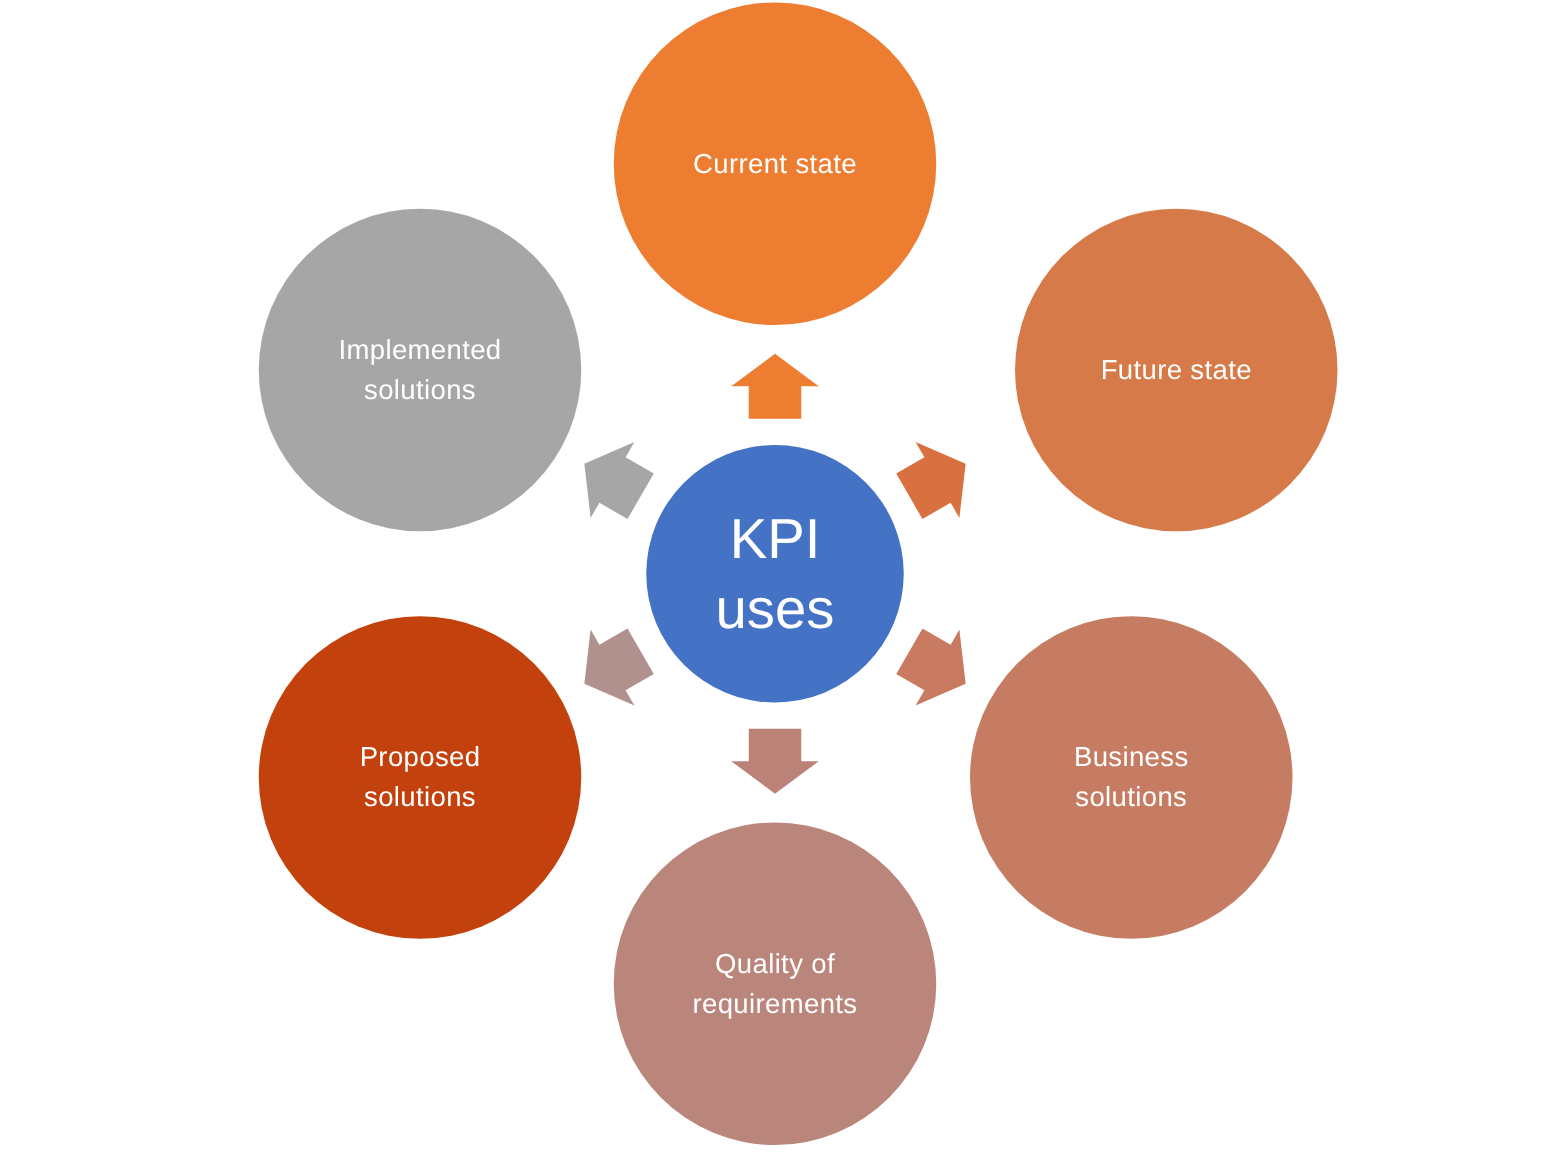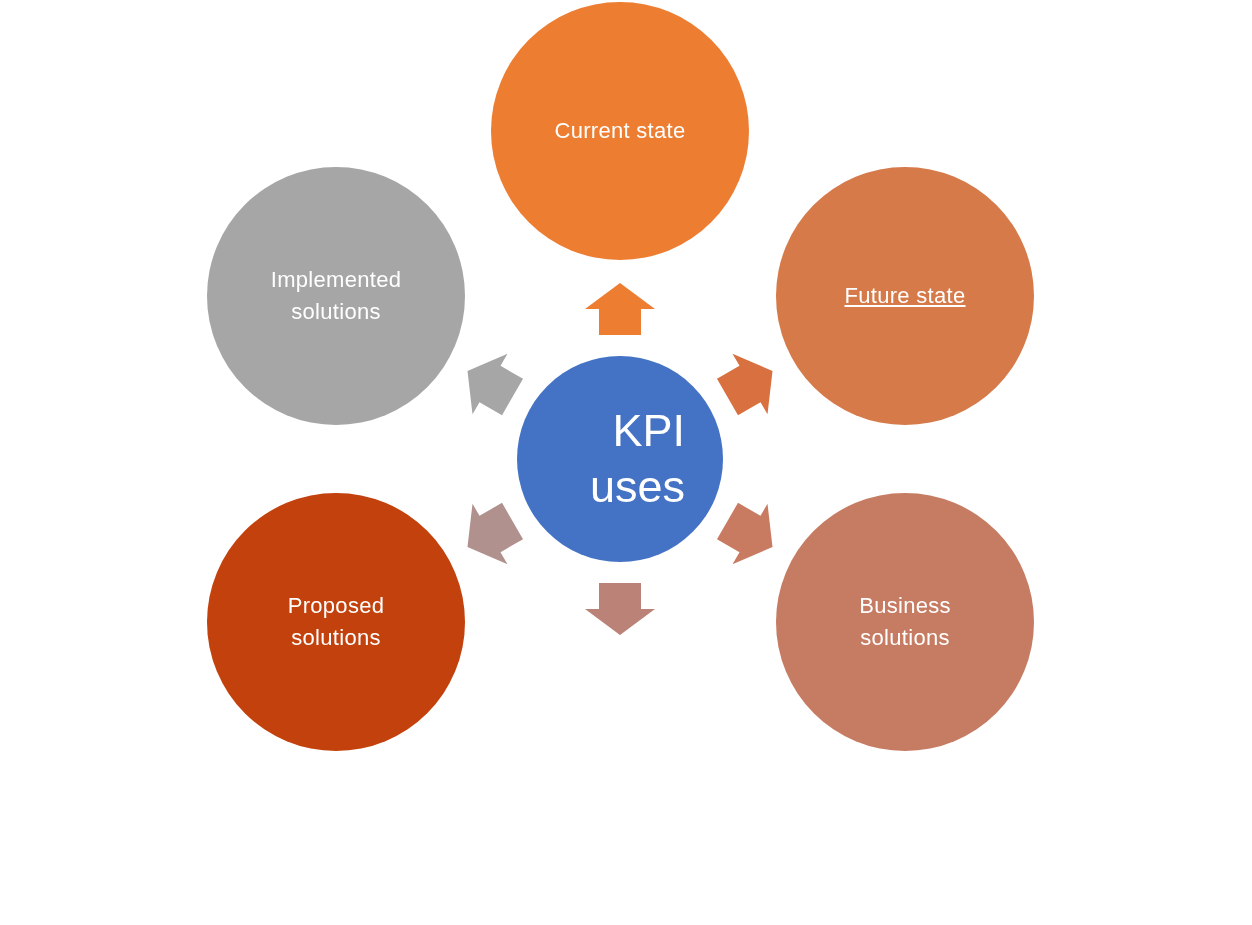--- a/index.html
+++ b/index.html
@@ -33,21 +33,21 @@
     color: #ffffff;
     font-size: 22px;
     line-height: 1.45;
     letter-spacing: 0.3px;
   }
   .node .label {
     display: inline-block;
     max-width: 182px;
   }
   .node-top         { left: 491px; top: 2px;   }
-  .node-upper-right { left: 776px; top: 167px; text-decoration: underline; }
+  .node-upper-right { left: 812px; top: 167px; }
   .node-lower-right { left: 776px; top: 493px; }
   .node-bottom      { left: 491px; top: 658px; }
   .node-lower-left  { left: 207px; top: 493px; }
   .node-upper-left  { left: 207px; top: 167px; }
   .node-center {
     position: absolute;
     left: 517px;
     top: 356px;
     width: 206px;
     height: 206px;
@@ -96,26 +96,29 @@
   </div>
 
   <div class="node node-upper-right" style="background-color: rgb(213, 122, 72);">
     <span class="label">Future state</span>
   </div>
 
   <div class="node node-lower-right" style="background-color: rgb(198, 124, 98);">
     <span class="label">Business solutions</span>
   </div>
 
+  <div class="node node-bottom" style="background-color: rgb(186, 133, 122);">
+    <span class="label">Quality of requirements</span>
+  </div>
 
   <div class="node node-lower-left" style="background-color: #c2410c;">
     <span class="label">Proposed solutions</span>
   </div>
 
   <div class="node node-upper-left" style="background-color: rgb(166, 166, 166);">
     <span class="label">Implemented solutions</span>
   </div>
 
-  <div class="node-center" style="background-color: rgb(68, 114, 196); text-align: right;">
+  <div class="node-center" style="background-color: rgb(68, 114, 196);">
     <span class="label">KPI uses</span>
   </div>
 
 </div>
 
 </body></html>

